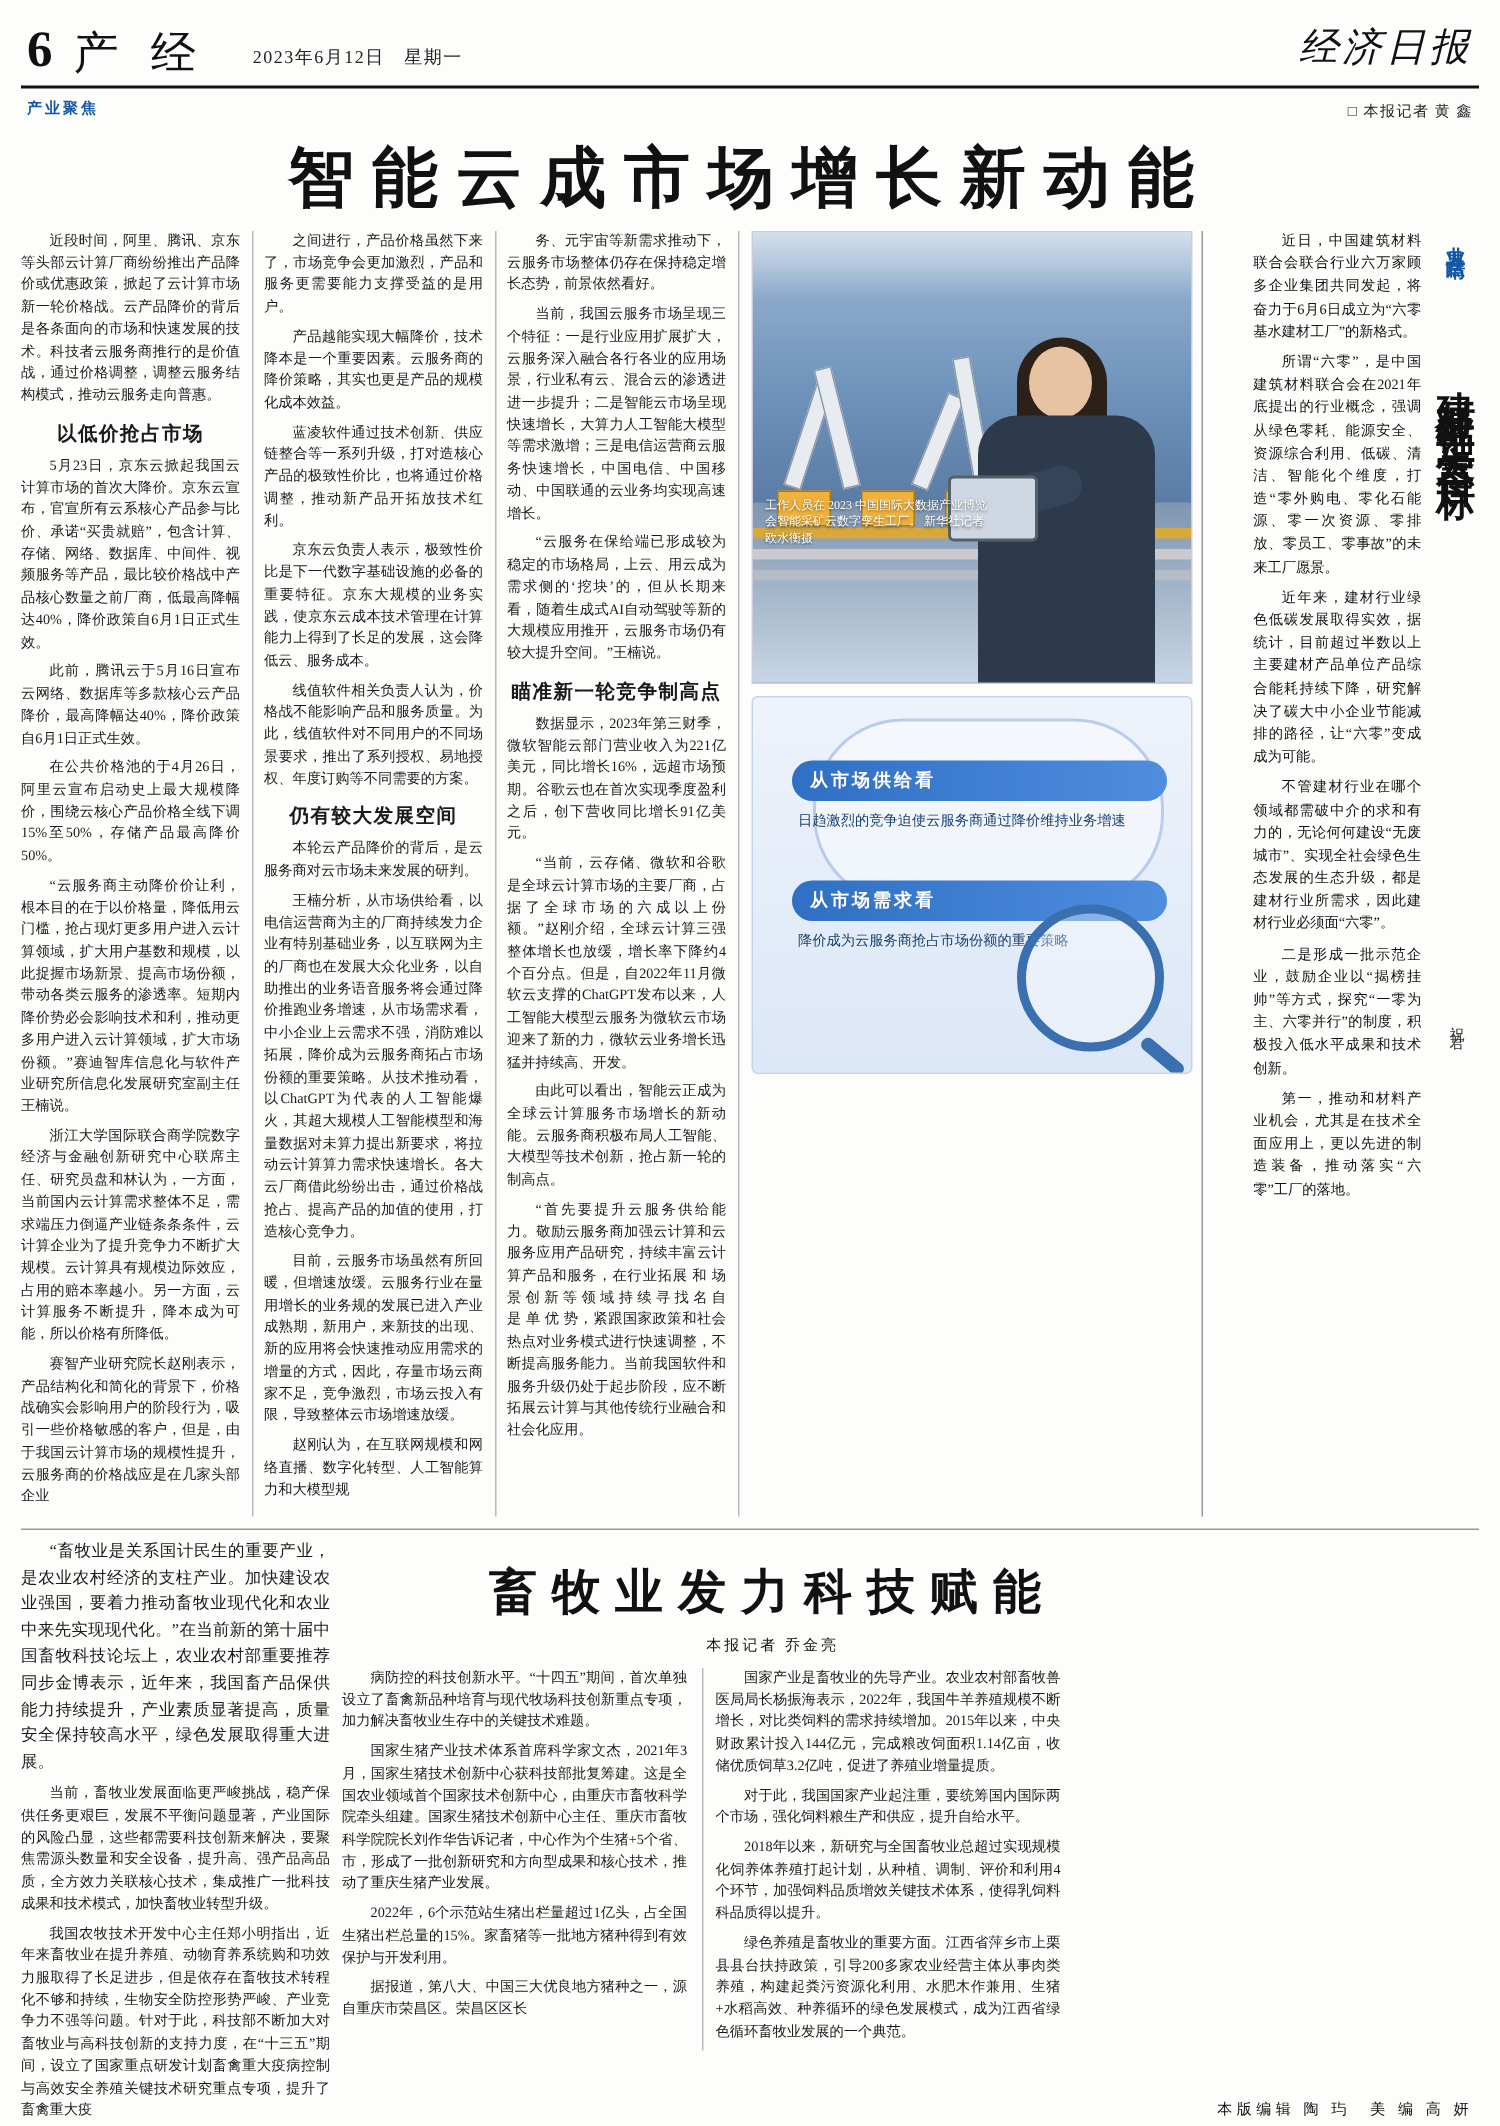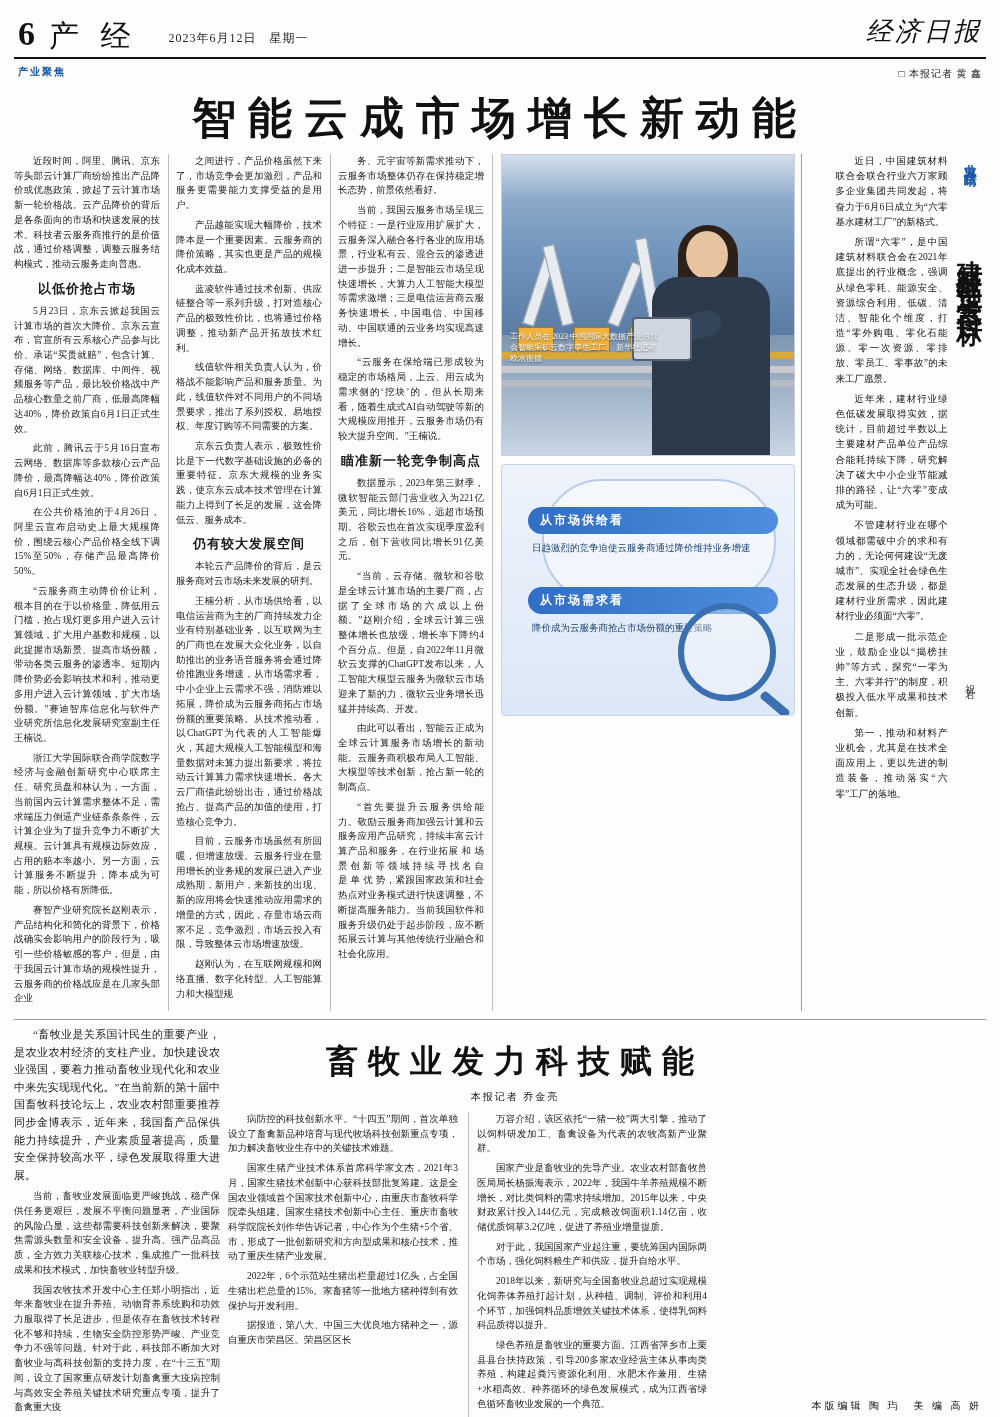--- a/index.html
+++ b/index.html
@@ -135,22 +135,22 @@
       <p>在公共价格池的于4月26日，阿里云宣布启动史上最大规模降价，围绕云核心产品价格全线下调15%至50%，存储产品最高降价50%。</p>
       <p>“云服务商主动降价价让利，根本目的在于以价格量，降低用云门槛，抢占现灯更多用户进入云计算领域，扩大用户基数和规模，以此捉握市场新景、提高市场份额，带动各类云服务的渗透率。短期内降价势必会影响技术和利，推动更多用户进入云计算领域，扩大市场份额。”赛迪智库信息化与软件产业研究所信息化发展研究室副主任王楠说。</p>
       <p>浙江大学国际联合商学院数字经济与金融创新研究中心联席主任、研究员盘和林认为，一方面，当前国内云计算需求整体不足，需求端压力倒逼产业链条条条件，云计算企业为了提升竞争力不断扩大规模。云计算具有规模边际效应，占用的赔本率越小。另一方面，云计算服务不断提升，降本成为可能，所以价格有所降低。</p>
       <p>赛智产业研究院长赵刚表示，产品结构化和简化的背景下，价格战确实会影响用户的阶段行为，吸引一些价格敏感的客户，但是，由于我国云计算市场的规模性提升，云服务商的价格战应是在几家头部企业</p>
     </div>
 
     <div class="col c2 vrule" style="padding-left:7px">
       <p>之间进行，产品价格虽然下来了，市场竞争会更加激烈，产品和服务更需要能力支撑受益的是用户。</p>
       <p>产品越能实现大幅降价，技术降本是一个重要因素。云服务商的降价策略，其实也更是产品的规模化成本效益。</p>
       <p>蓝凌软件通过技术创新、供应链整合等一系列升级，打对造核心产品的极致性价比，也将通过价格调整，推动新产品开拓放技术红利。</p>
+      <p>京东云负责人表示，极致性价比是下一代数字基础设施的必备的重要特征。京东大规模的业务实践，使京东云成本技术管理在计算能力上得到了长足的发展，这会降低云、服务成本。</p>
       <p>线值软件相关负责人认为，价格战不能影响产品和服务质量。为此，线值软件对不同用户的不同场景要求，推出了系列授权、易地授权、年度订购等不同需要的方案。</p>
-      <p>京东云负责人表示，极致性价比是下一代数字基础设施的必备的重要特征。京东大规模的业务实践，使京东云成本技术管理在计算能力上得到了长足的发展，这会降低云、服务成本。</p>
       <div class="subhead">仍有较大发展空间</div>
       <p>本轮云产品降价的背后，是云服务商对云市场未来发展的研判。</p>
       <p>王楠分析，从市场供给看，以电信运营商为主的厂商持续发力企业有特别基础业务，以互联网为主的厂商也在发展大众化业务，以自助推出的业务语音服务将会通过降价推跑业务增速，从市场需求看，中小企业上云需求不强，消防难以拓展，降价成为云服务商拓占市场份额的重要策略。从技术推动看，以ChatGPT为代表的人工智能爆火，其超大规模人工智能模型和海量数据对未算力提出新要求，将拉动云计算算力需求快速增长。各大云厂商借此纷纷出击，通过价格战抢占、提高产品的加值的使用，打造核心竞争力。</p>
       <p>目前，云服务市场虽然有所回暖，但增速放缓。云服务行业在量用增长的业务规的发展已进入产业成熟期，新用户，来新技的出现、新的应用将会快速推动应用需求的增量的方式，因此，存量市场云商家不足，竞争激烈，市场云投入有限，导致整体云市场增速放缓。</p>
       <p>赵刚认为，在互联网规模和网络直播、数字化转型、人工智能算力和大模型规</p>
     </div>
 
     <div class="col c3 vrule" style="padding-left:7px">
       <p>务、元宇宙等新需求推动下，云服务市场整体仍存在保持稳定增长态势，前景依然看好。</p>
       <p>当前，我国云服务市场呈现三个特征：一是行业应用扩展扩大，云服务深入融合各行各业的应用场景，行业私有云、混合云的渗透进进一步提升；二是智能云市场呈现快速增长，大算力人工智能大模型等需求激增；三是电信运营商云服务快速增长，中国电信、中国移动、中国联通的云业务均实现高速增长。</p>
@@ -222,21 +222,20 @@
       <div class="mid-headline">畜牧业发力科技赋能</div>
       <div class="mid-byline">本报记者  乔金亮</div>
       <div style="display:flex;gap:10px;">
         <div class="col" style="width:230px">
           <p>病防控的科技创新水平。“十四五”期间，首次单独设立了畜禽新品种培育与现代牧场科技创新重点专项，加力解决畜牧业生存中的关键技术难题。</p>
           <p>国家生猪产业技术体系首席科学家文杰，2021年3月，国家生猪技术创新中心获科技部批复筹建。这是全国农业领域首个国家技术创新中心，由重庆市畜牧科学院牵头组建。国家生猪技术创新中心主任、重庆市畜牧科学院院长刘作华告诉记者，中心作为个生猪+5个省、市，形成了一批创新研究和方向型成果和核心技术，推动了重庆生猪产业发展。</p>
           <p>2022年，6个示范站生猪出栏量超过1亿头，占全国生猪出栏总量的15%。家畜猪等一批地方猪种得到有效保护与开发利用。</p>
           <p>据报道，第八大、中国三大优良地方猪种之一，源自重庆市荣昌区。荣昌区区长</p>
         </div>
         <div class="col vrule" style="width:230px;padding-left:8px">
-          <p>万容介绍，该区依托“一猪一校”两大引擎，推动了以饲料研发加工、畜禽设备为代表的农牧高新产业聚群。</p>
           <p>国家产业是畜牧业的先导产业。农业农村部畜牧兽医局局长杨振海表示，2022年，我国牛羊养殖规模不断增长，对比类饲料的需求持续增加。2015年以来，中央财政累计投入144亿元，完成粮改饲面积1.14亿亩，收储优质饲草3.2亿吨，促进了养殖业增量提质。</p>
           <p>对于此，我国国家产业起注重，要统筹国内国际两个市场，强化饲料粮生产和供应，提升自给水平。</p>
           <p>2018年以来，新研究与全国畜牧业总超过实现规模化饲养体养殖打起计划，从种植、调制、评价和利用4个环节，加强饲料品质增效关键技术体系，使得乳饲料科品质得以提升。</p>
           <p>绿色养殖是畜牧业的重要方面。江西省萍乡市上栗县县台扶持政策，引导200多家农业经营主体从事肉类养殖，构建起粪污资源化利用、水肥木作兼用、生猪+水稻高效、种养循环的绿色发展模式，成为江西省绿色循环畜牧业发展的一个典范。</p>
 
         </div>
       </div>
     </div>
     <div style="width:176px"></div>
   </div>

